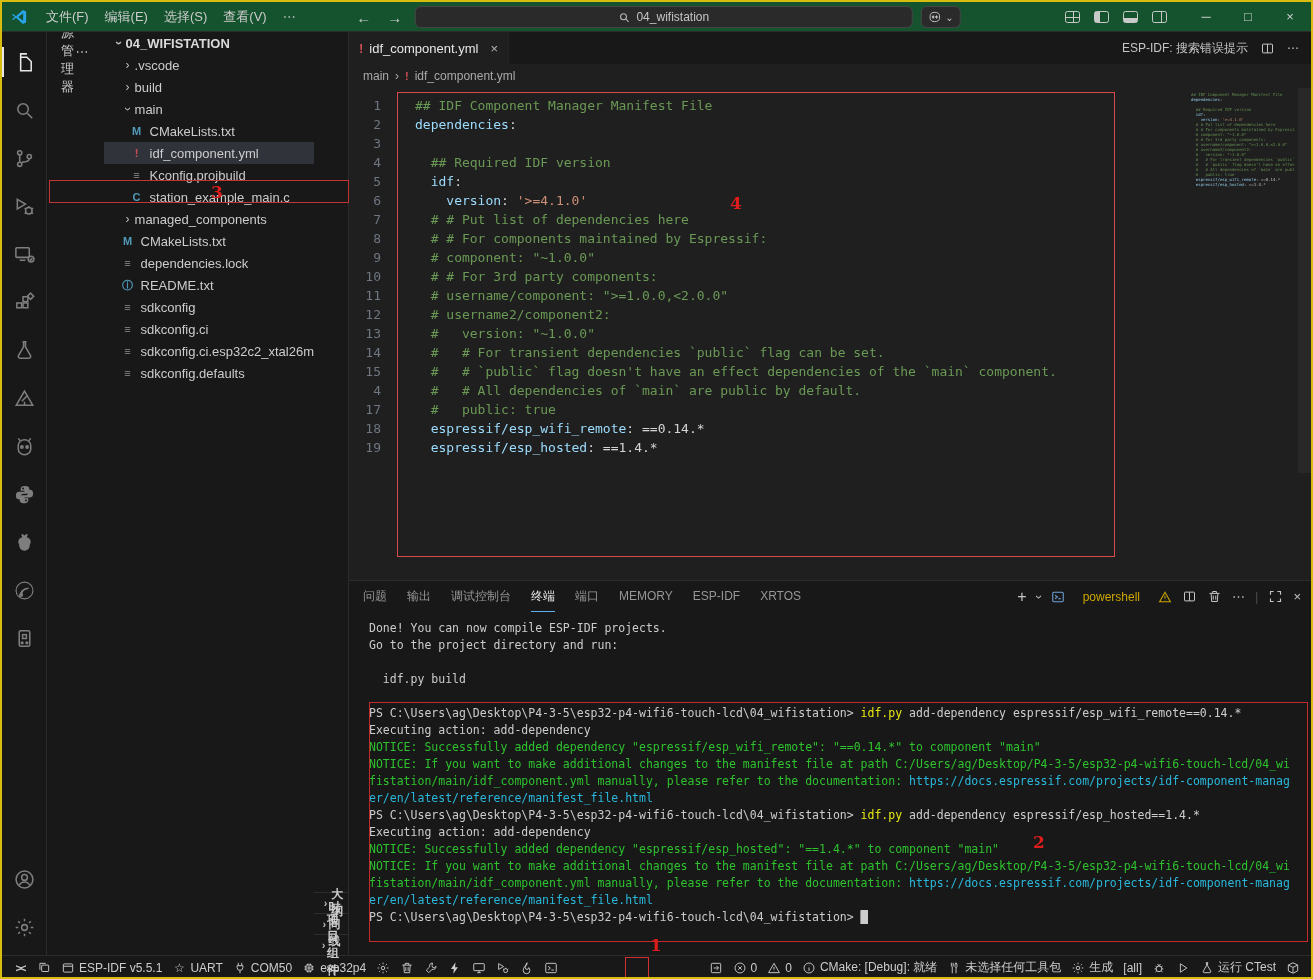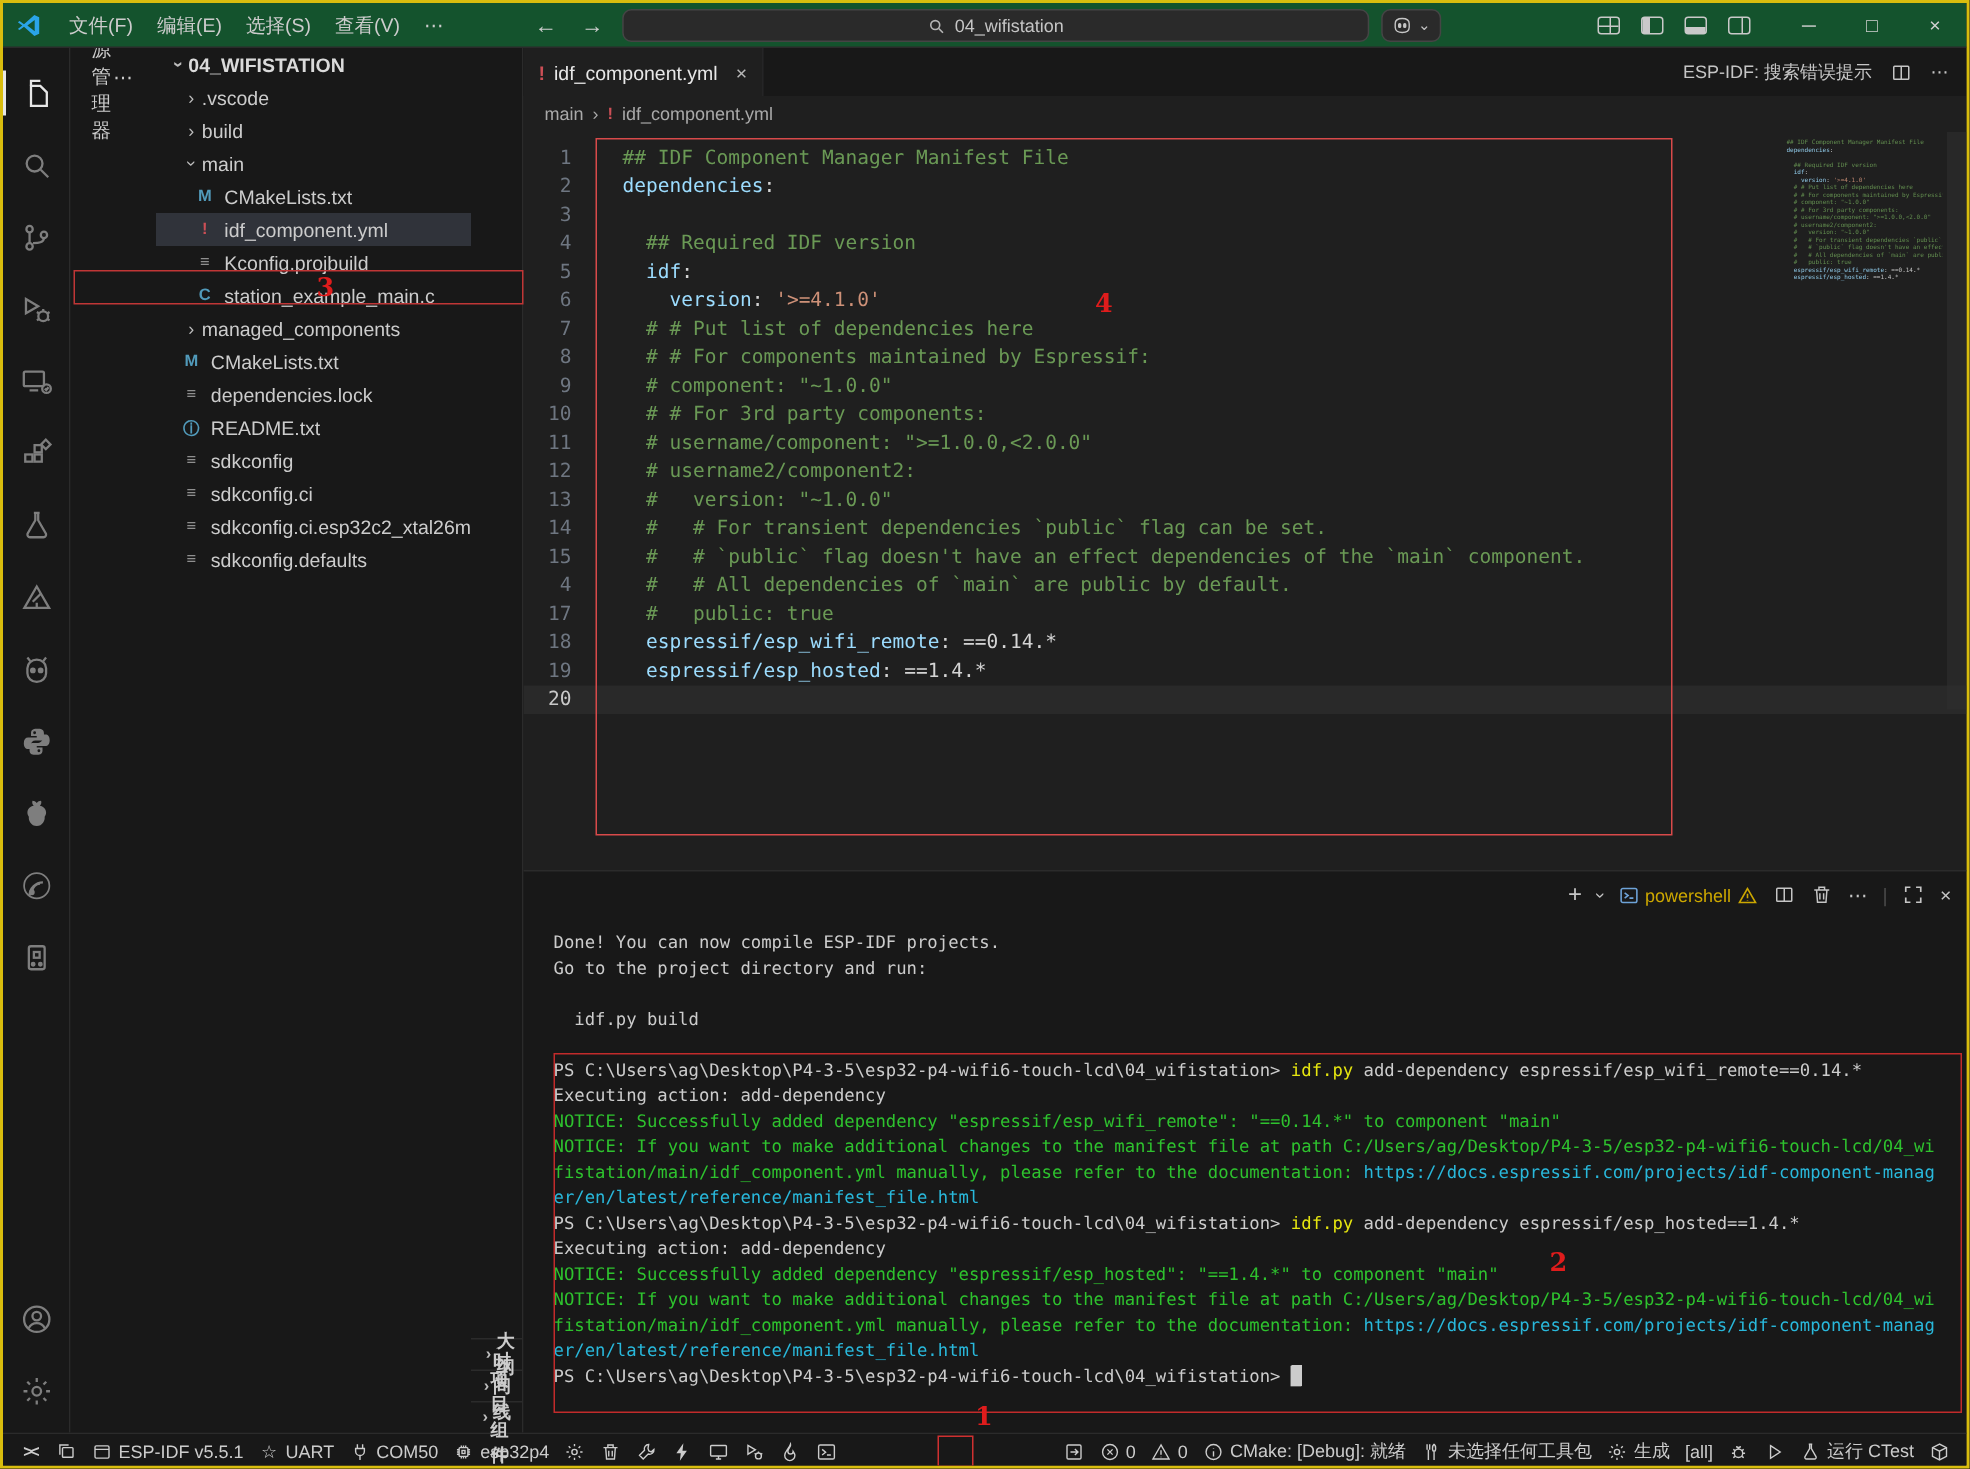--- a/index.html
+++ b/index.html
@@ -75,21 +75,21 @@
   .panel{height:375px;background:#181818;border-top:1px solid #2b2b2b;display:flex;flex-direction:column;position:relative}
   .panel-head{height:31px;display:flex;align-items:center;padding:0 10px 0 14px}
   .ptabs{display:flex;gap:20px;font-size:12px}
   .ptab{color:#969696;height:31px;display:flex;align-items:center;border-bottom:1.5px solid transparent}
   .ptab.active{color:#e7e7e7;border-bottom-color:#5fb2f2}
   .ptools{margin-left:auto;display:flex;align-items:center;gap:10px;color:#c5c5c5}
   .ptools .ico{width:15px;height:15px}
   .ptools .plus{font-size:16px;line-height:1}
   .ptools .chev{font-size:12px;transform:rotate(90deg);display:inline-block}
   .ptools .sep{color:#4a4a4a}
-  .ps-label{color:#cca700;font-size:12px;display:flex;align-items:flex-end;gap:4px}
+  .ps-label{color:#cca700;font-size:12px;display:flex;align-items:flex-end;gap:18px}
   .ps-label .ico{width:14px;height:14px;color:#6ea3d8}
   .ps-label .warn{color:#cca700}
   .term{flex:1;padding:8px 0 0 20px;font-family:"DejaVu Sans Mono",monospace;font-size:11.5px;line-height:17px;white-space:pre;overflow:hidden}
   .tl{height:17px}
   .t-w{color:#cccccc}.t-y{color:#e5e510}.t-g{color:#2ec22e}.t-c{color:#29b8db}
   .t-cur{background:#cccccc;color:#cccccc}
   
   .statusbar{height:24px;background:#181818;border-top:1px solid #2b2b2b;display:flex;align-items:center;font-size:12px;color:#cccccc;padding:0 6px;overflow:hidden}
   .sb-item{display:flex;align-items:center;gap:4px;padding:0 5px;height:100%;white-space:nowrap}
   .sb-item .ico{width:14px;height:14px}
@@ -416,28 +416,37 @@
           <div class="cl"><span class="ln">10</span><span class="lc"><span class="t-pln">  </span><span class="t-cm"># # For 3rd party components:</span></span></div>
           <div class="cl"><span class="ln">11</span><span class="lc"><span class="t-pln">  </span><span class="t-cm"># username/component: "&gt;=1.0.0,&lt;2.0.0"</span></span></div>
           <div class="cl"><span class="ln">12</span><span class="lc"><span class="t-pln">  </span><span class="t-cm"># username2/component2:</span></span></div>
           <div class="cl"><span class="ln">13</span><span class="lc"><span class="t-pln">  </span><span class="t-cm">#   version: "~1.0.0"</span></span></div>
           <div class="cl"><span class="ln">14</span><span class="lc"><span class="t-pln">  </span><span class="t-cm">#   # For transient dependencies `public` flag can be set.</span></span></div>
           <div class="cl"><span class="ln">15</span><span class="lc"><span class="t-pln">  </span><span class="t-cm">#   # `public` flag doesn't have an effect dependencies of the `main` component.</span></span></div>
           <div class="cl"><span class="ln">4</span><span class="lc"><span class="t-pln">  </span><span class="t-cm">#   # All dependencies of `main` are public by default.</span></span></div>
           <div class="cl"><span class="ln">17</span><span class="lc"><span class="t-pln">  </span><span class="t-cm">#   public: true</span></span></div>
           <div class="cl"><span class="ln">18</span><span class="lc"><span class="t-pln">  </span><span class="t-key">espressif/esp_wifi_remote</span><span class="t-pln">: ==0.14.*</span></span></div>
           <div class="cl"><span class="ln">19</span><span class="lc"><span class="t-pln">  </span><span class="t-key">espressif/esp_hosted</span><span class="t-pln">: ==1.4.*</span></span></div>
-          <div class="cl cur"><span class="ln">20</span><span class="lc"></span></div>
         </div>
       <div class="minimap" id="minimap"><div><span class="t-cm">## IDF Component Manager Manifest File</span></div><div><span class="t-key">dependencies</span><span class="t-pln">:</span></div><div>&nbsp;</div><div><span class="t-pln">  </span><span class="t-cm">## Required IDF version</span></div><div><span class="t-pln">  </span><span class="t-key">idf</span><span class="t-pln">:</span></div><div><span class="t-pln">    </span><span class="t-key">version</span><span class="t-pln">: </span><span class="t-str">'&gt;=4.1.0'</span></div><div><span class="t-pln">  </span><span class="t-cm"># # Put list of dependencies here</span></div><div><span class="t-pln">  </span><span class="t-cm"># # For components maintained by Espressif:</span></div><div><span class="t-pln">  </span><span class="t-cm"># component: "~1.0.0"</span></div><div><span class="t-pln">  </span><span class="t-cm"># # For 3rd party components:</span></div><div><span class="t-pln">  </span><span class="t-cm"># username/component: "&gt;=1.0.0,&lt;2.0.0"</span></div><div><span class="t-pln">  </span><span class="t-cm"># username2/component2:</span></div><div><span class="t-pln">  </span><span class="t-cm">#   version: "~1.0.0"</span></div><div><span class="t-pln">  </span><span class="t-cm">#   # For transient dependencies `public` flag can be set.</span></div><div><span class="t-pln">  </span><span class="t-cm">#   # `public` flag doesn't have an effect dependencies of the `main` component.</span></div><div><span class="t-pln">  </span><span class="t-cm">#   # All dependencies of `main` are public by default.</span></div><div><span class="t-pln">  </span><span class="t-cm">#   public: true</span></div><div><span class="t-pln">  </span><span class="t-key">espressif/esp_wifi_remote</span><span class="t-pln">: ==0.14.*</span></div><div><span class="t-pln">  </span><span class="t-key">espressif/esp_hosted</span><span class="t-pln">: ==1.4.*</span></div><div>&nbsp;</div></div>
       <div class="vscroll"></div>
     </div>
 
     <div class="panel">
       <div class="panel-head">
+        <div class="ptabs" id="ptabs">
+            <span class="ptab">问题</span>
+            <span class="ptab">输出</span>
+            <span class="ptab">调试控制台</span>
+            <span class="ptab active">终端</span>
+            <span class="ptab">端口</span>
+            <span class="ptab">MEMORY</span>
+            <span class="ptab">ESP-IDF</span>
+            <span class="ptab">XRTOS</span>
+          </div>
         <div class="ptools">
           <span class="plus">+</span>
           <span class="chev">›</span>
           <span class="ps-label">
             <span class="ico">
               <svg viewBox="0 0 24 24" fill="none" stroke="currentColor" stroke-width="1.8">
                   <rect x="3" y="4" width="18" height="16" rx="2"></rect>
                   <path d="M7 9l4 3-4 3M12.5 15H17"></path>
                 </svg>
             </span>

